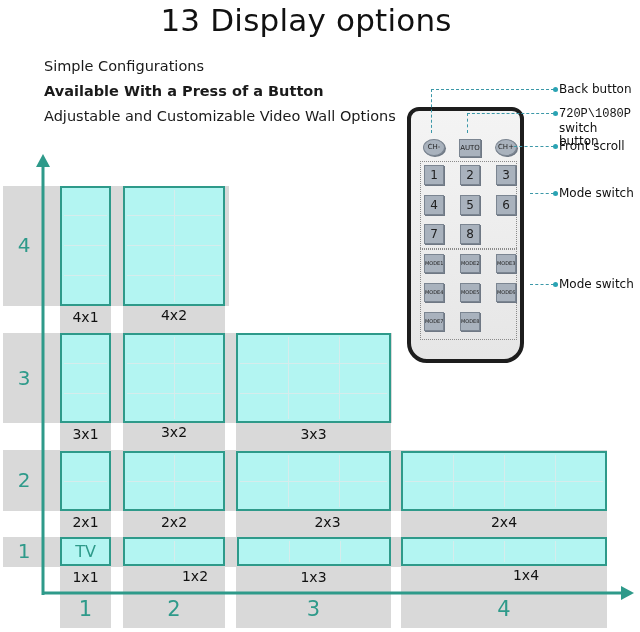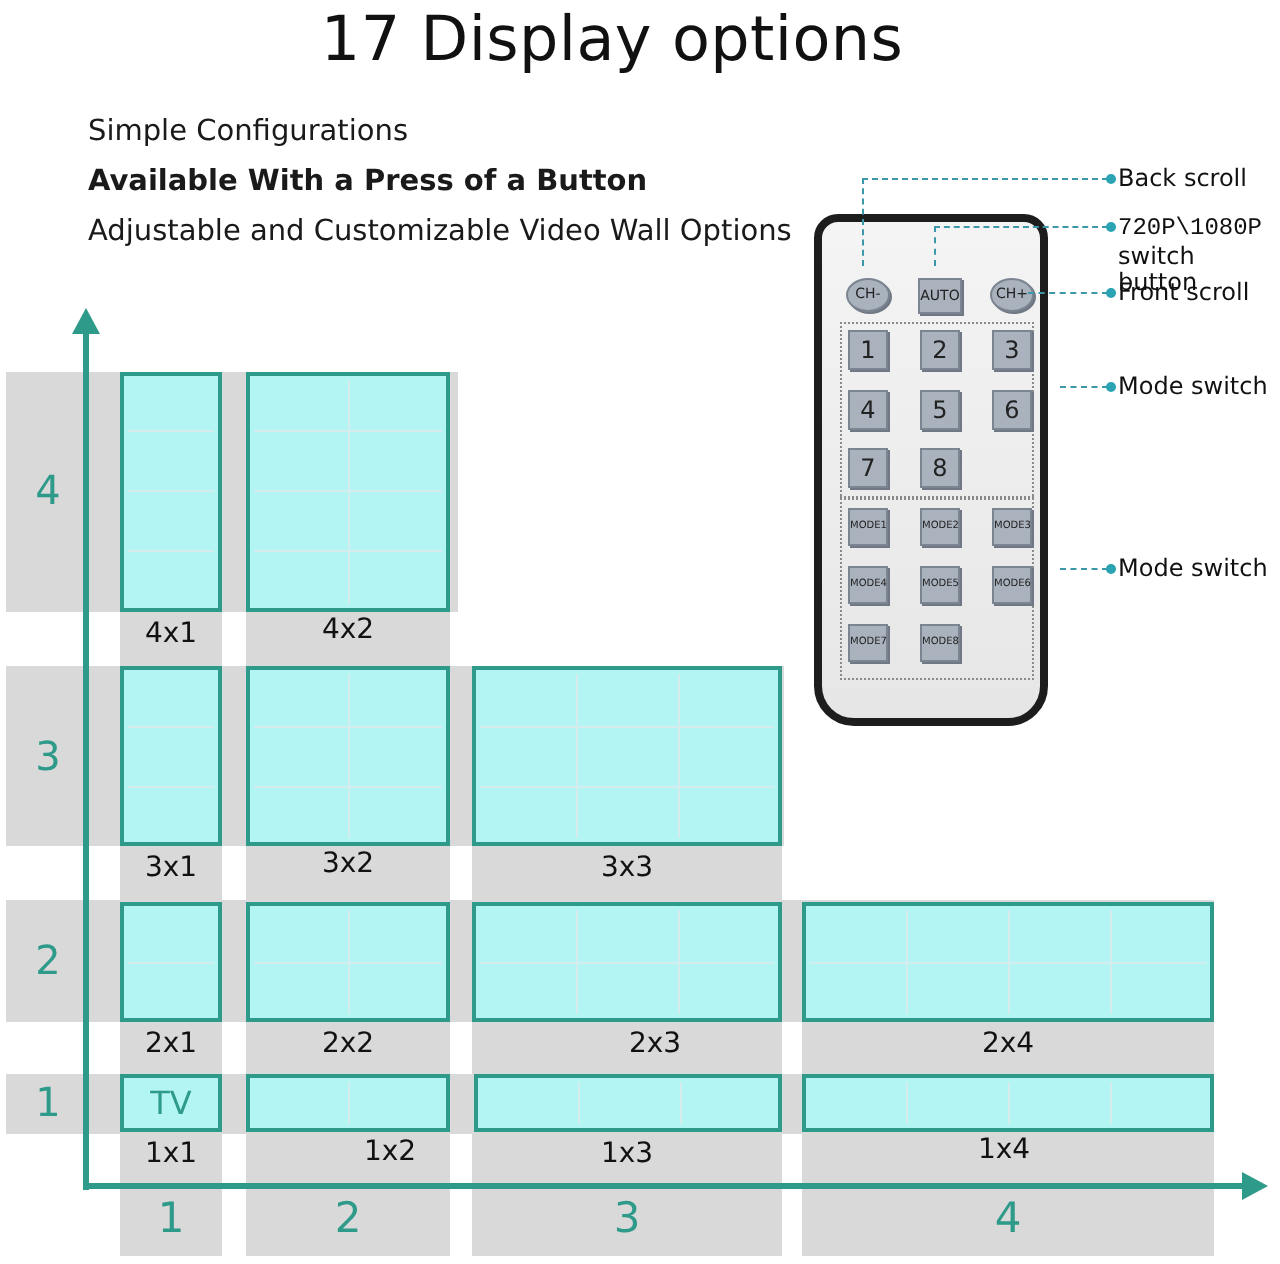--- a/index.html
+++ b/index.html
@@ -20,21 +20,21 @@
   .rbtn.round{border-radius:50%;}
   .dotbox{position:absolute;border:1px dotted #8a8a8a;}
   .callout{font-size:12px;color:#111;line-height:13px;}
   .dash{position:absolute;border-top:1px dashed #3c98a8;height:0;}
   .vdash{position:absolute;border-left:1px dashed #3c98a8;width:0;}
   .dot{position:absolute;width:5px;height:5px;border-radius:50%;background:#2aa3b3;}
 </style>
 </head>
 <body>
 
-<div class="abs title" style="top:2px;">17 Display options</div>
+<div class="abs title" style="top:2px;">13 Display options</div>
 <div class="abs bullet" style="top:58px;">Simple Configurations</div>
 <div class="abs bullet" style="top:83px;font-weight:bold;">Available With a Press of a Button</div>
 <div class="abs bullet" style="top:108px;">Adjustable and Customizable Video Wall Options</div>
 
 <div class="abs band" style="left:3px;top:186px;width:226px;height:120px;"></div>
 <div class="abs band" style="left:3px;top:333px;width:389px;height:90px;"></div>
 <div class="abs band" style="left:3px;top:450px;width:604px;height:61px;"></div>
 <div class="abs band" style="left:3px;top:537px;width:604px;height:30px;"></div>
 
 <div class="abs band" style="left:60px;top:186px;width:51px;height:442px;"></div>
@@ -119,21 +119,21 @@
   <div class="gl" style="top:2px;bottom:2px;left:101px;width:1px;"></div>
 </div>
 <div class="abs panel" style="left:401px;top:537px;width:206px;height:29px;">
   <div class="gl" style="top:2px;bottom:2px;left:50px;width:1px;"></div>
   <div class="gl" style="top:2px;bottom:2px;left:101px;width:1px;"></div>
   <div class="gl" style="top:2px;bottom:2px;left:152px;width:1px;"></div>
 </div>
 <div class="abs lbl" style="left:60px;top:569px;width:51px;">1x1</div>
 <div class="abs lbl" style="left:123px;top:568px;width:102px;padding-left:21px;">1x2</div>
 <div class="abs lbl" style="left:236px;top:569px;width:155px;">1x3</div>
-<div class="abs lbl" style="left:388px;top:567px;width:228px;">1x4</div>
+<div class="abs lbl" style="left:412px;top:567px;width:228px;">1x4</div>
 
 <svg class="abs" style="left:0;top:0;" width="640" height="632">
   <g>
     <line x1="43" y1="166" x2="43" y2="595" stroke="#2e9a8a" stroke-width="3"></line>
     <polygon points="43,154 36,167 50,167" fill="#2e9a8a"></polygon>
   </g>
   <g>
     <line x1="42" y1="593" x2="624" y2="593" stroke="#2e9a8a" stroke-width="3"></line>
     <polygon points="634,593 621,586 621,600" fill="#2e9a8a"></polygon>
   </g>
@@ -177,18 +177,18 @@
 
 <div class="dash" style="left:514px;top:146px;width:40px;"></div>
 <div class="dot" style="left:553px;top:144px;"></div>
 
 <div class="dash" style="left:530px;top:193px;width:24px;"></div>
 <div class="dot" style="left:553px;top:191px;"></div>
 
 <div class="dash" style="left:530px;top:284px;width:24px;"></div>
 <div class="dot" style="left:553px;top:282px;"></div>
 
-<div class="abs callout" style="left:559px;top:83px;">Back scroll</div>
+<div class="abs callout" style="left:559px;top:83px;">Back button</div>
 <div class="abs callout" style="left:559px;top:108px;font-family:Liberation Mono, monospace;">720P\1080P</div>
 <div class="abs callout" style="left:559px;top:122px;">switch button</div>
 <div class="abs callout" style="left:559px;top:140px;">Front scroll</div>
 <div class="abs callout" style="left:559px;top:187px;">Mode switch</div>
 <div class="abs callout" style="left:559px;top:278px;">Mode switch</div>
 
 </body></html>

